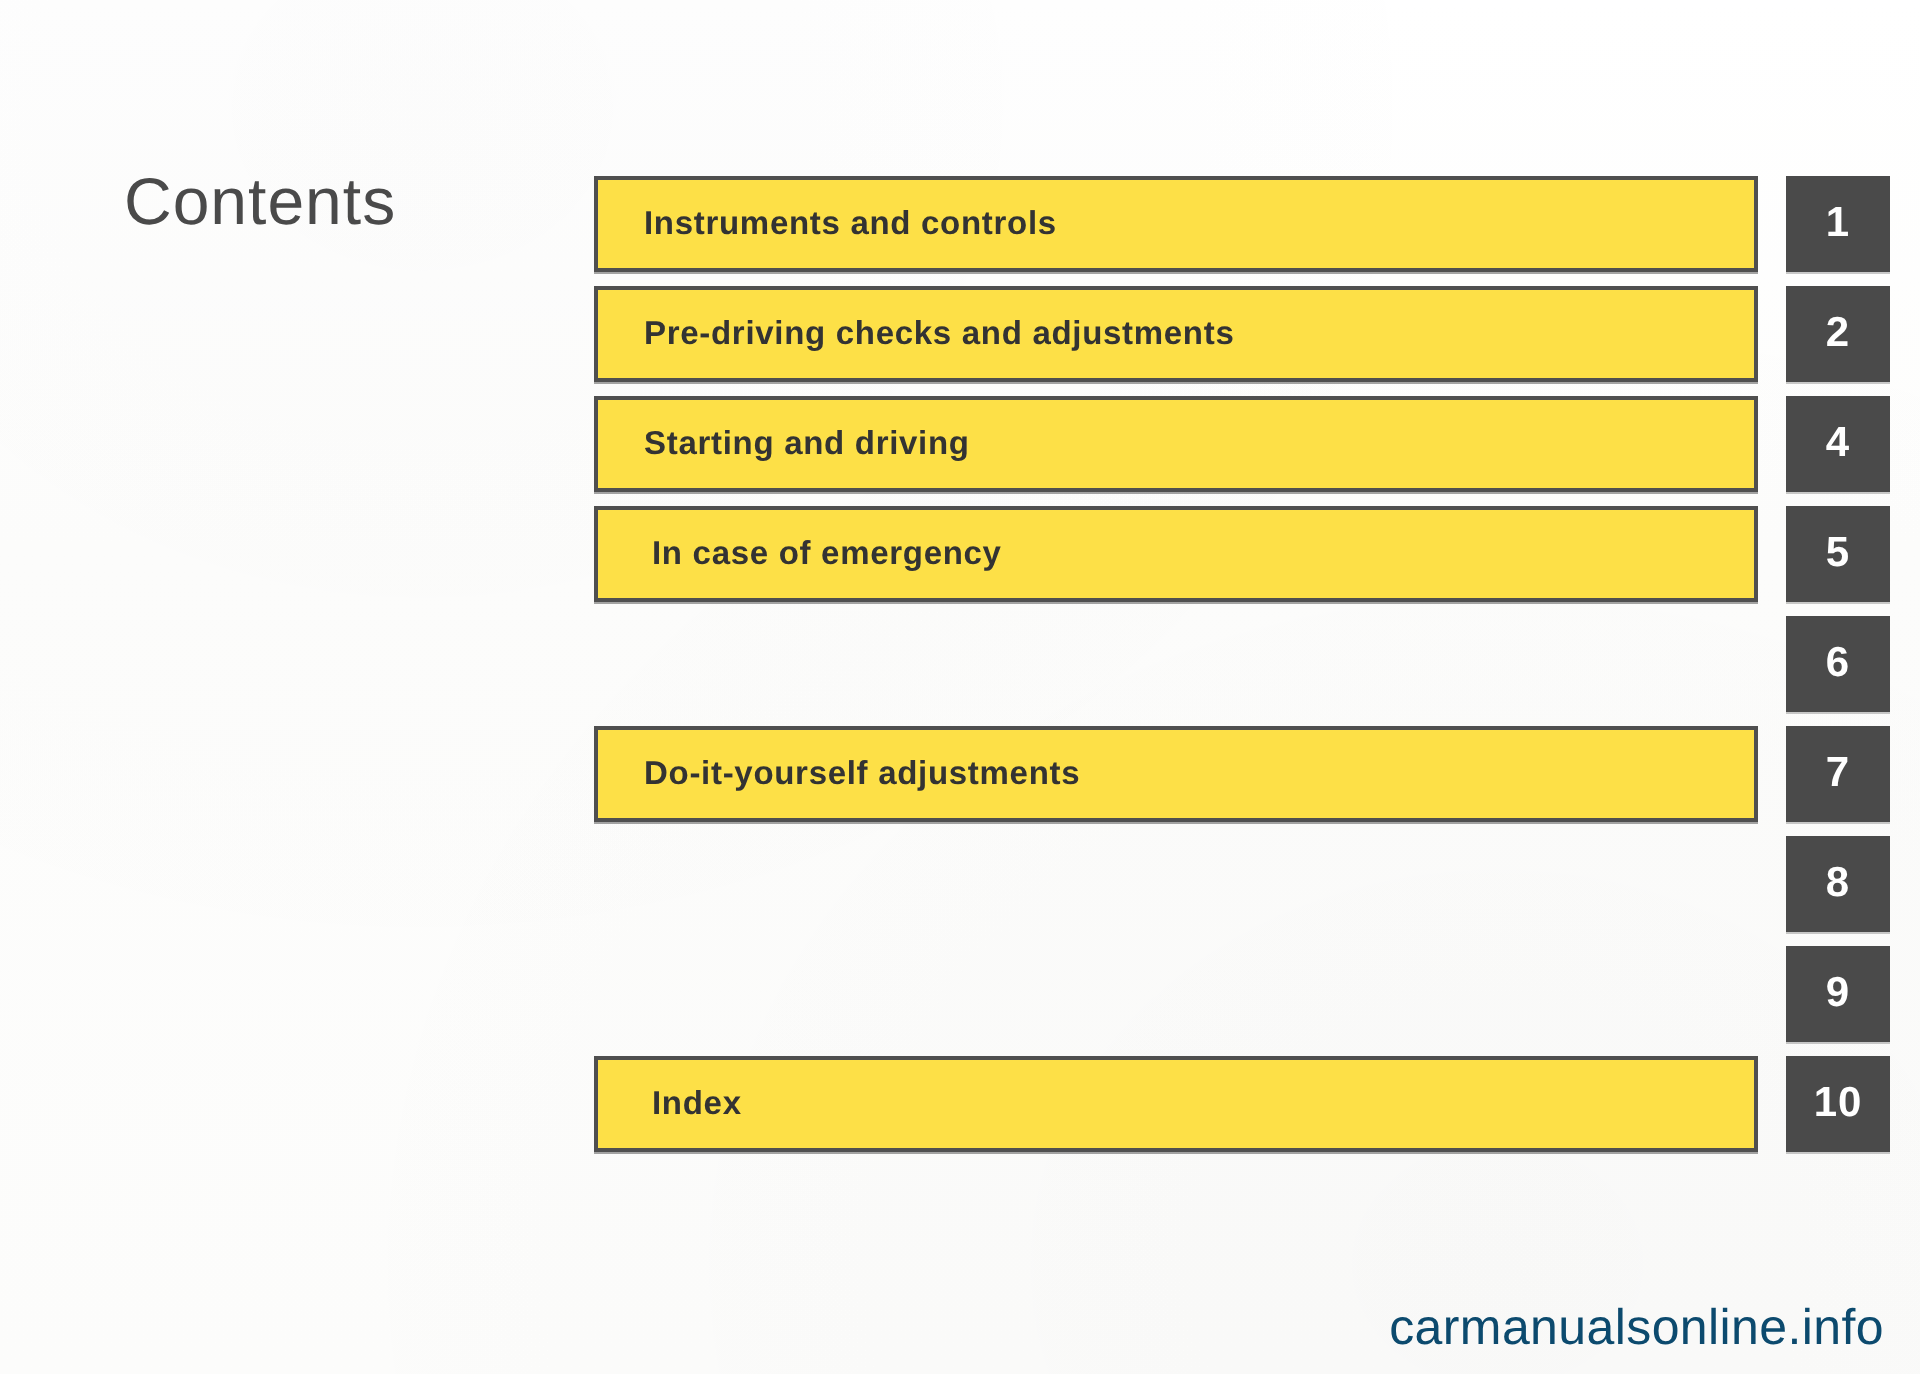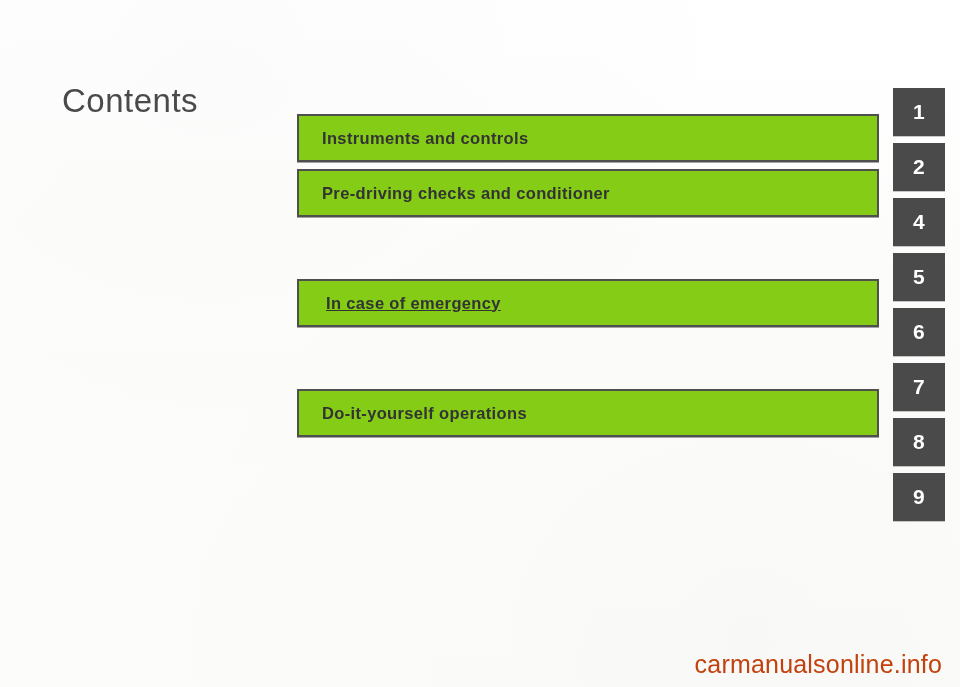--- a/index.html
+++ b/index.html
@@ -51,41 +51,39 @@
     margin-bottom: 7px;
   }
 
   .toc-box {
     position: absolute;
     left: 0;
     top: 0;
     width: 582px;
     height: 48px;
     box-sizing: border-box;
-    background: #84cc16;
+    background: #fde047;
     border: 2px solid #4f4f4f;
     box-shadow: 0 1px 0 0 rgba(90,90,90,0.55);
     display: flex;
     align-items: center;
-    margin-top: 26px;
   }
 
   .toc-label {
     padding-left: 23px;
     font-size: 16.5px;
     font-weight: bold;
     color: #333333;
     letter-spacing: 0.35px;
     white-space: nowrap;
     font-family: "Liberation Sans", sans-serif;
   }
 
   .toc-row.indented .toc-label {
     padding-left: 27px;
-    text-decoration: underline;
   }
 
   .toc-badge {
     position: absolute;
     left: 596px;
     top: 0;
     width: 52px;
     height: 48px;
     background: #4a4a4a;
     color: #ffffff;
@@ -98,21 +96,21 @@
     font-family: "Liberation Sans", sans-serif;
     box-shadow: 0 1px 0 0 rgba(120,120,120,0.4);
   }
 
   .watermark {
     position: absolute;
     right: 18px;
     bottom: 8px;
     font-size: 25px;
     font-weight: 400;
-    color: #c2410c;
+    color: #0c4a6e;
     letter-spacing: 0.2px;
     font-family: "Liberation Sans", sans-serif;
     white-space: nowrap;
   }
 </style>
 </head>
 <body>
 
 <div class="page"></div>
 
@@ -122,52 +120,61 @@
 
   <div class="toc-row">
     <div class="toc-box">
       <span class="toc-label">Instruments and controls</span>
     </div>
     <div class="toc-badge">1</div>
   </div>
 
   <div class="toc-row">
     <div class="toc-box">
-      <span class="toc-label">Pre-driving checks and conditioner</span>
+      <span class="toc-label">Pre-driving checks and adjustments</span>
     </div>
     <div class="toc-badge">2</div>
   </div>
 
 
   <div class="toc-row">
+    <div class="toc-box">
+      <span class="toc-label">Starting and driving</span>
+    </div>
     <div class="toc-badge">4</div>
   </div>
 
   <div class="toc-row indented">
     <div class="toc-box">
       <span class="toc-label">In case of emergency</span>
     </div>
     <div class="toc-badge">5</div>
   </div>
 
   <div class="toc-row">
     <div class="toc-badge">6</div>
   </div>
 
   <div class="toc-row">
     <div class="toc-box">
-      <span class="toc-label">Do-it-yourself operations</span>
+      <span class="toc-label">Do-it-yourself adjustments</span>
     </div>
     <div class="toc-badge">7</div>
   </div>
 
   <div class="toc-row">
     <div class="toc-badge">8</div>
   </div>
 
   <div class="toc-row">
     <div class="toc-badge">9</div>
   </div>
 
+  <div class="toc-row indented">
+    <div class="toc-box">
+      <span class="toc-label">Index</span>
+    </div>
+    <div class="toc-badge">10</div>
+  </div>
 
 </div>
 
 <div class="watermark">carmanualsonline.info</div>
 
 </body></html>

